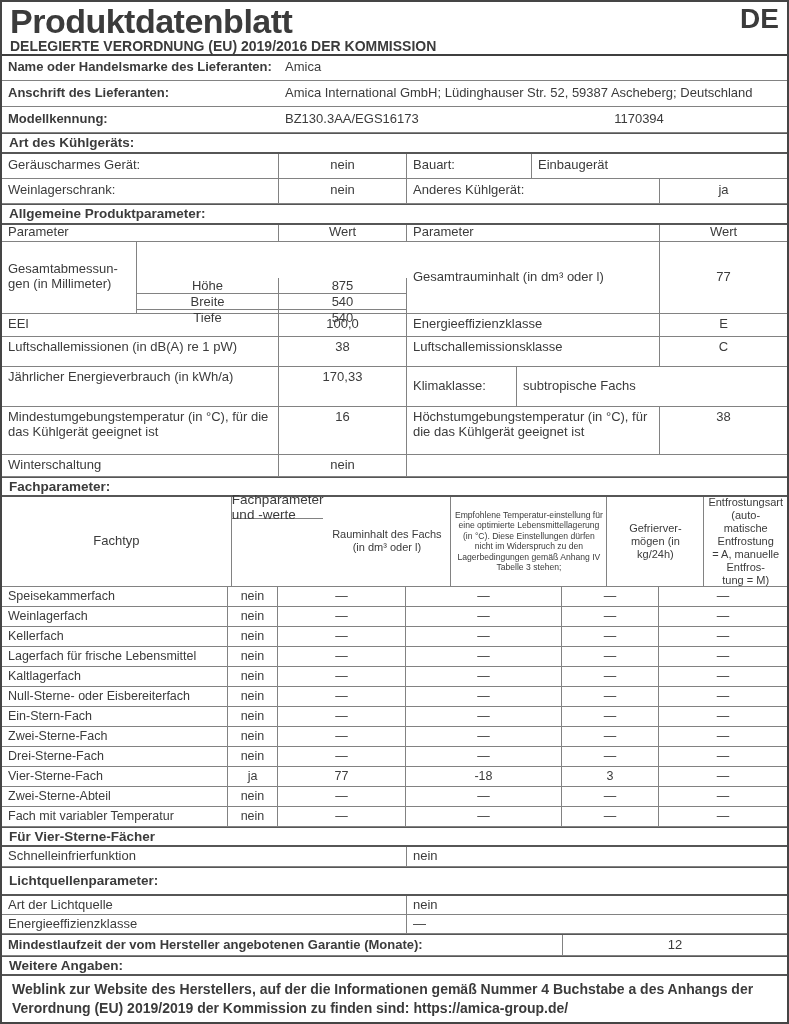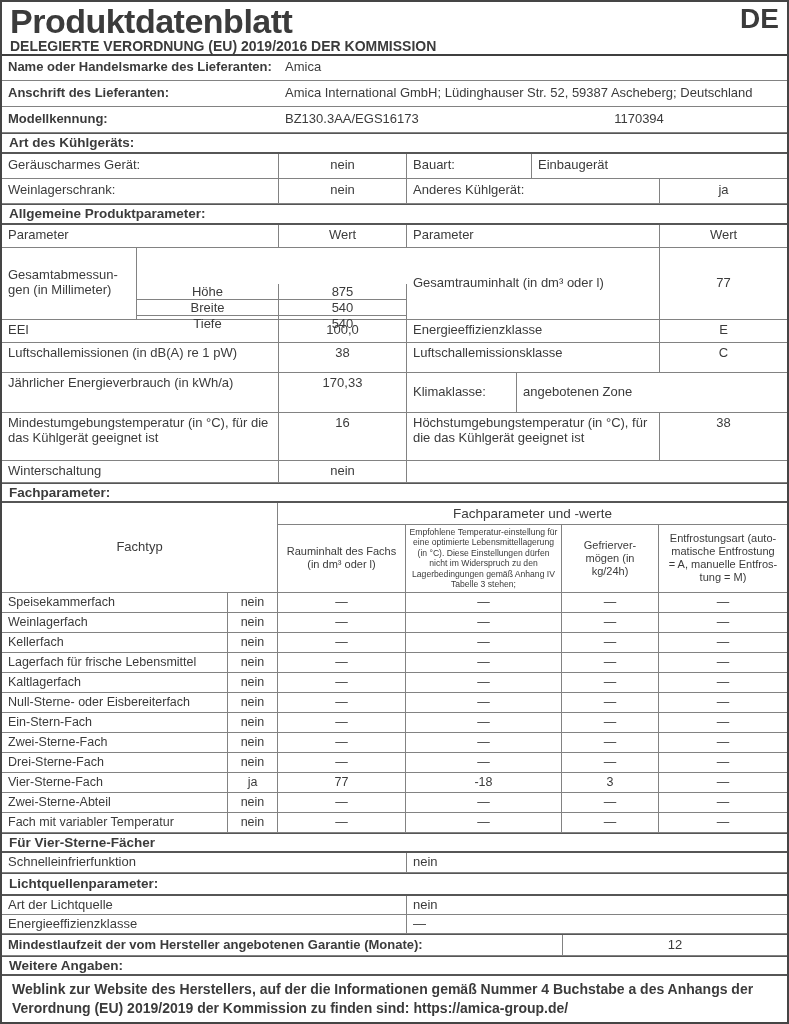--- a/index.html
+++ b/index.html
@@ -41,21 +41,21 @@
   .wkli { width: 110px; }
   .wdim1 { width: 135px; }
   .wdim2 { width: 142px; }
   .whalf { width: 405px; }
   .wgar { width: 561px; }
   
   .dimcol { display: flex; flex-direction: column; border-right: 1px solid #828282; margin-top: 36px; }
   .dimcell { flex: 1; display: flex; align-items: center; justify-content: center; font-size: 13px; border-bottom: 1px solid #828282; }
   .dimcol .dimcell:last-child { border-bottom: none; }
   
-  .fhead-right { flex: 1; display: flex; flex-direction: column; }
+  .fhead-right { flex: 1; display: flex; }
   .fgroup { height: 22px; display: flex; align-items: center; justify-content: center; font-size: 13.5px; border-bottom: 1px solid #828282; }
   .fcols { display: flex; flex: 1; }
   .wf1 { width: 226px; } .wf2 { width: 50px; } .wf3 { width: 128px; } .wf4 { width: 156px; } .wf5 { width: 97px; }
   .wfachtyp { width: 276px; }
   .f-small { font-size: 11px; line-height: 1.18; padding: 2px 4px; }
   .f-tiny { font-size: 8.6px; line-height: 1.22; padding: 2px 3px; }
   .frow .c { font-size: 12.5px; padding: 1px 6px; }
   
   .weblink { padding: 4px 10px; font-size: 14px; font-weight: bold; line-height: 1.35; display: flex; align-items: flex-start; flex: 1; }
 </style>
@@ -94,21 +94,21 @@
     <div class="c wd">Einbaugerät</div>
   </div>
   <div class="row" style="height:25px">
     <div class="c wa">Weinlagerschrank:</div>
     <div class="c wb center">nein</div>
     <div class="c wc">Anderes Kühlgerät:</div>
     <div class="c wd center">ja</div>
   </div>
 
   <div class="sec" style="height:21px">Allgemeine Produktparameter:</div>
-  <div class="row" style="height:23px">
+  <div class="row" style="height:17px">
     <div class="c wa">Parameter</div>
     <div class="c wb center">Wert</div>
     <div class="c wc">Parameter</div>
     <div class="c wd center">Wert</div>
   </div>
 
   <div class="row" style="height:72px">
     <div class="c wdim1 pre">Gesamtabmessun-
 gen (in Millimeter)</div>
     <div class="dimcol wdim2">
@@ -136,21 +136,21 @@
     <div class="c wa top">Luftschallemissionen (in dB(A) re 1 pW)</div>
     <div class="c wb center top">38</div>
     <div class="c wc top">Luftschallemissionsklasse</div>
     <div class="c wd center top">C</div>
   </div>
 
   <div class="row" style="height:40px">
     <div class="c wa top">Jährlicher Energieverbrauch (in kWh/a)</div>
     <div class="c wb center top">170,33</div>
     <div class="c wkli">Klimaklasse:</div>
-    <div class="c wd">angebotenen Zone</div>
+    <div class="c wd">subtropische Fachs</div>
   </div>
 
   <div class="row" style="height:48px">
     <div class="c wa top">Mindestumgebungstemperatur (in °C), für die das Kühlgerät geeignet ist</div>
     <div class="c wb center top">16</div>
     <div class="c wc top">Höchstumgebungstemperatur (in °C), für die das Kühlgerät geeignet ist</div>
     <div class="c wd center top">38</div>
   </div>
 
   <div class="row" style="height:22px">

